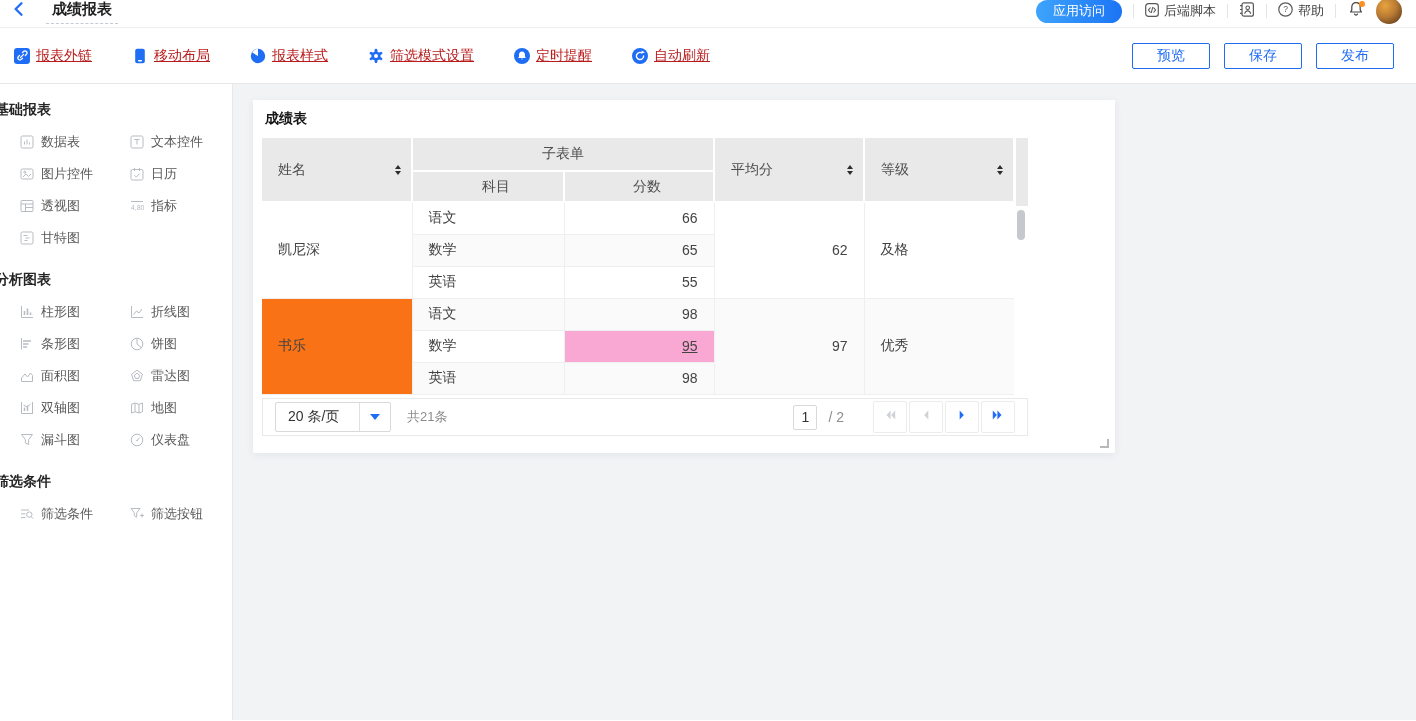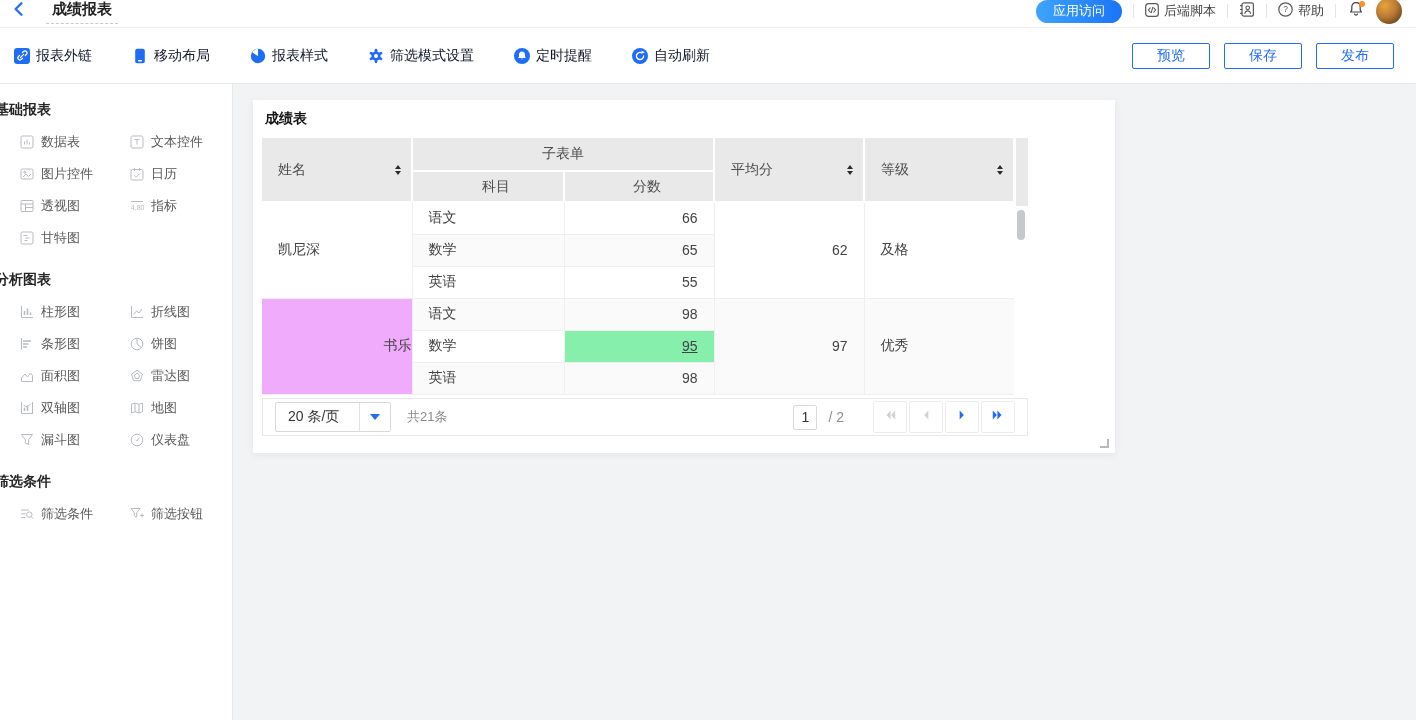--- a/index.html
+++ b/index.html
@@ -16,21 +16,21 @@
   .vsep { width:1px; height:14px; background:#e4e4e4; }
   .menu-item { display:flex; align-items:center; gap:5px; font-size:13px; color:#434343; cursor:pointer;justify-content:space-between; }
   .bell-wrap { position:relative; width:18px; height:18px; display:flex; align-items:center; justify-content:center; cursor:pointer; }
   .bell-dot { position:absolute; top:-1px; right:0; width:6px; height:6px; border-radius:50%; background:#ff8f1f; }
   .avatar { width:26px; height:26px; border-radius:50%; cursor:pointer;
             background:radial-gradient(circle at 35% 30%, #e8a33d 0%, #b97b34 45%, #7c4f22 75%, #54351a 100%); }
 
   
   .toolbar { height:56px; display:flex; align-items:center; padding:0 22px 0 14px; border-bottom:1px solid #e7e7e7; background:#fff; }
   .tb-items { display:flex; align-items:center; gap:40px; }
-  .tb-item { display:flex; align-items:center; gap:6px; font-size:14px; color:#0f172a; cursor:pointer; white-space:nowrap; }
+  .tb-item { display:flex; align-items:center; gap:6px; font-size:14px; color:#b91c1c; cursor:pointer; white-space:nowrap;text-decoration:underline; }
   .tb-actions { margin-left:auto; display:flex; align-items:center; gap:14px; }
   .btn-outline { width:78px; height:26px; background:#fff; border:1px solid #1f6cf5; border-radius:2px; color:#1f6cf5; font-size:14px; display:flex; align-items:center; justify-content:center; cursor:pointer; }
 
   
   .layout { display:flex; height:636px; }
   .sidebar { width:233px; background:#fff; border-right:1px solid #e8e8e8; padding-top:17px; overflow:hidden; }
   .side-section { margin-bottom:26px; }
   .side-title { font-size:14px; font-weight:bold; color:#262626; margin-left:-5px; line-height:17px; }
   .side-grid { display:grid; grid-template-columns:110px auto; row-gap:17px; padding-left:20px; margin-top:16px; }
   .side-item { display:flex; align-items:center; gap:7px; font-size:13px; color:#595959; height:15px; cursor:pointer; white-space:nowrap; }
@@ -455,29 +455,29 @@
                 </tr>
                 <tr>
                   <td style="background: rgb(250, 250, 250);">数学</td>
                   <td class="num" style="background: rgb(250, 250, 250);">65</td>
                 </tr>
                 <tr>
                   <td style="background: rgb(255, 255, 255);">英语</td>
                   <td class="num" style="background: rgb(255, 255, 255);">55</td>
                 </tr>
                 <tr>
-                  <td rowspan="3" style="background: #f0abfc; text-align: right;">书乐</td>
+                  <td rowspan="3" style="background: #f97316;">书乐</td>
                   <td style="background: rgb(250, 250, 250);">语文</td>
                   <td class="num" style="background: rgb(250, 250, 250);">98</td>
                   <td rowspan="3" class="num" style="background: rgb(250, 250, 250);">97</td>
                   <td rowspan="3" style="background: rgb(250, 250, 250);">优秀</td>
                 </tr>
                 <tr>
                   <td style="background: rgb(255, 255, 255);">数学</td>
-                  <td class="num" style="background: #86efac; text-decoration: underline;">95</td>
+                  <td class="num" style="background: #f9a8d4; text-decoration: underline;">95</td>
                 </tr>
                 <tr>
                   <td style="background: rgb(250, 250, 250);">英语</td>
                   <td class="num" style="background: rgb(250, 250, 250);">98</td>
                 </tr>
               </tbody>
           </table>
           <div class="scroll-strip">
             <div class="strip-head"></div>
             <div class="strip-thumb"></div>

